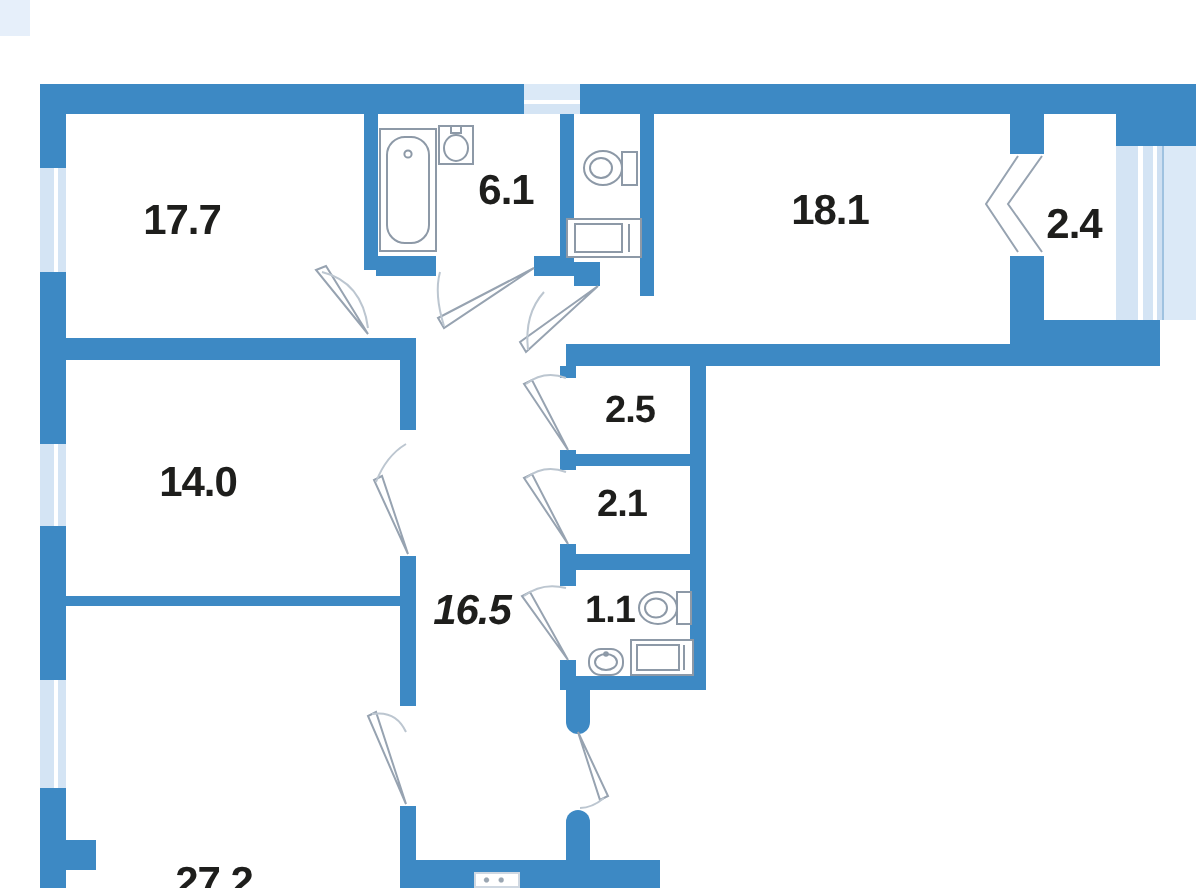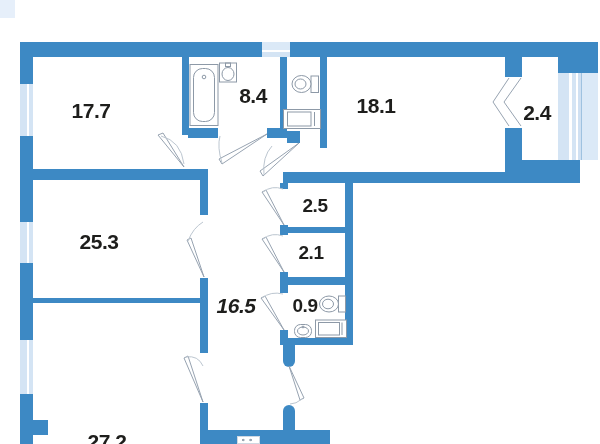--- a/index.html
+++ b/index.html
@@ -151,25 +151,25 @@
         <path d="M302,399 Q296,404 290,404" fill="none" stroke="#bcc6d0"></path>
       </g>
       <g fill="none">
         <path d="M521,78 L504,102 L521,126"></path>
         <path d="M509,78 L493,102 L509,126"></path>
       </g>
     </g>
   </svg>
 
   <div class="label" style="left:91px;top:111px;">17.7</div>
-  <div class="label" style="left:253px;top:96px;">8.4</div>
-  <div class="label" style="left:376px;top:106px;">18.1</div>
+  <div class="label" style="left:253px;top:96px;">6.1</div>
+  <div class="label" style="left:415px;top:106px;">18.1</div>
   <div class="label" style="left:537px;top:113px;">2.4</div>
-  <div class="label" style="left:99px;top:242px;">25.3</div>
+  <div class="label" style="left:99px;top:242px;">14.0</div>
   <div class="label" style="left:236px;top:306px;font-style:italic;">16.5</div>
   <div class="label small" style="left:315px;top:206px;">2.5</div>
   <div class="label small" style="left:311px;top:253px;">2.1</div>
-  <div class="label small" style="left:305px;top:306px;">0.9</div>
+  <div class="label small" style="left:305px;top:306px;">1.1</div>
   <div class="label" style="left:107px;top:442px;">27.2</div>
 
   <div class="bottom-icon"></div>
 
 </div>
 
 </body></html>

